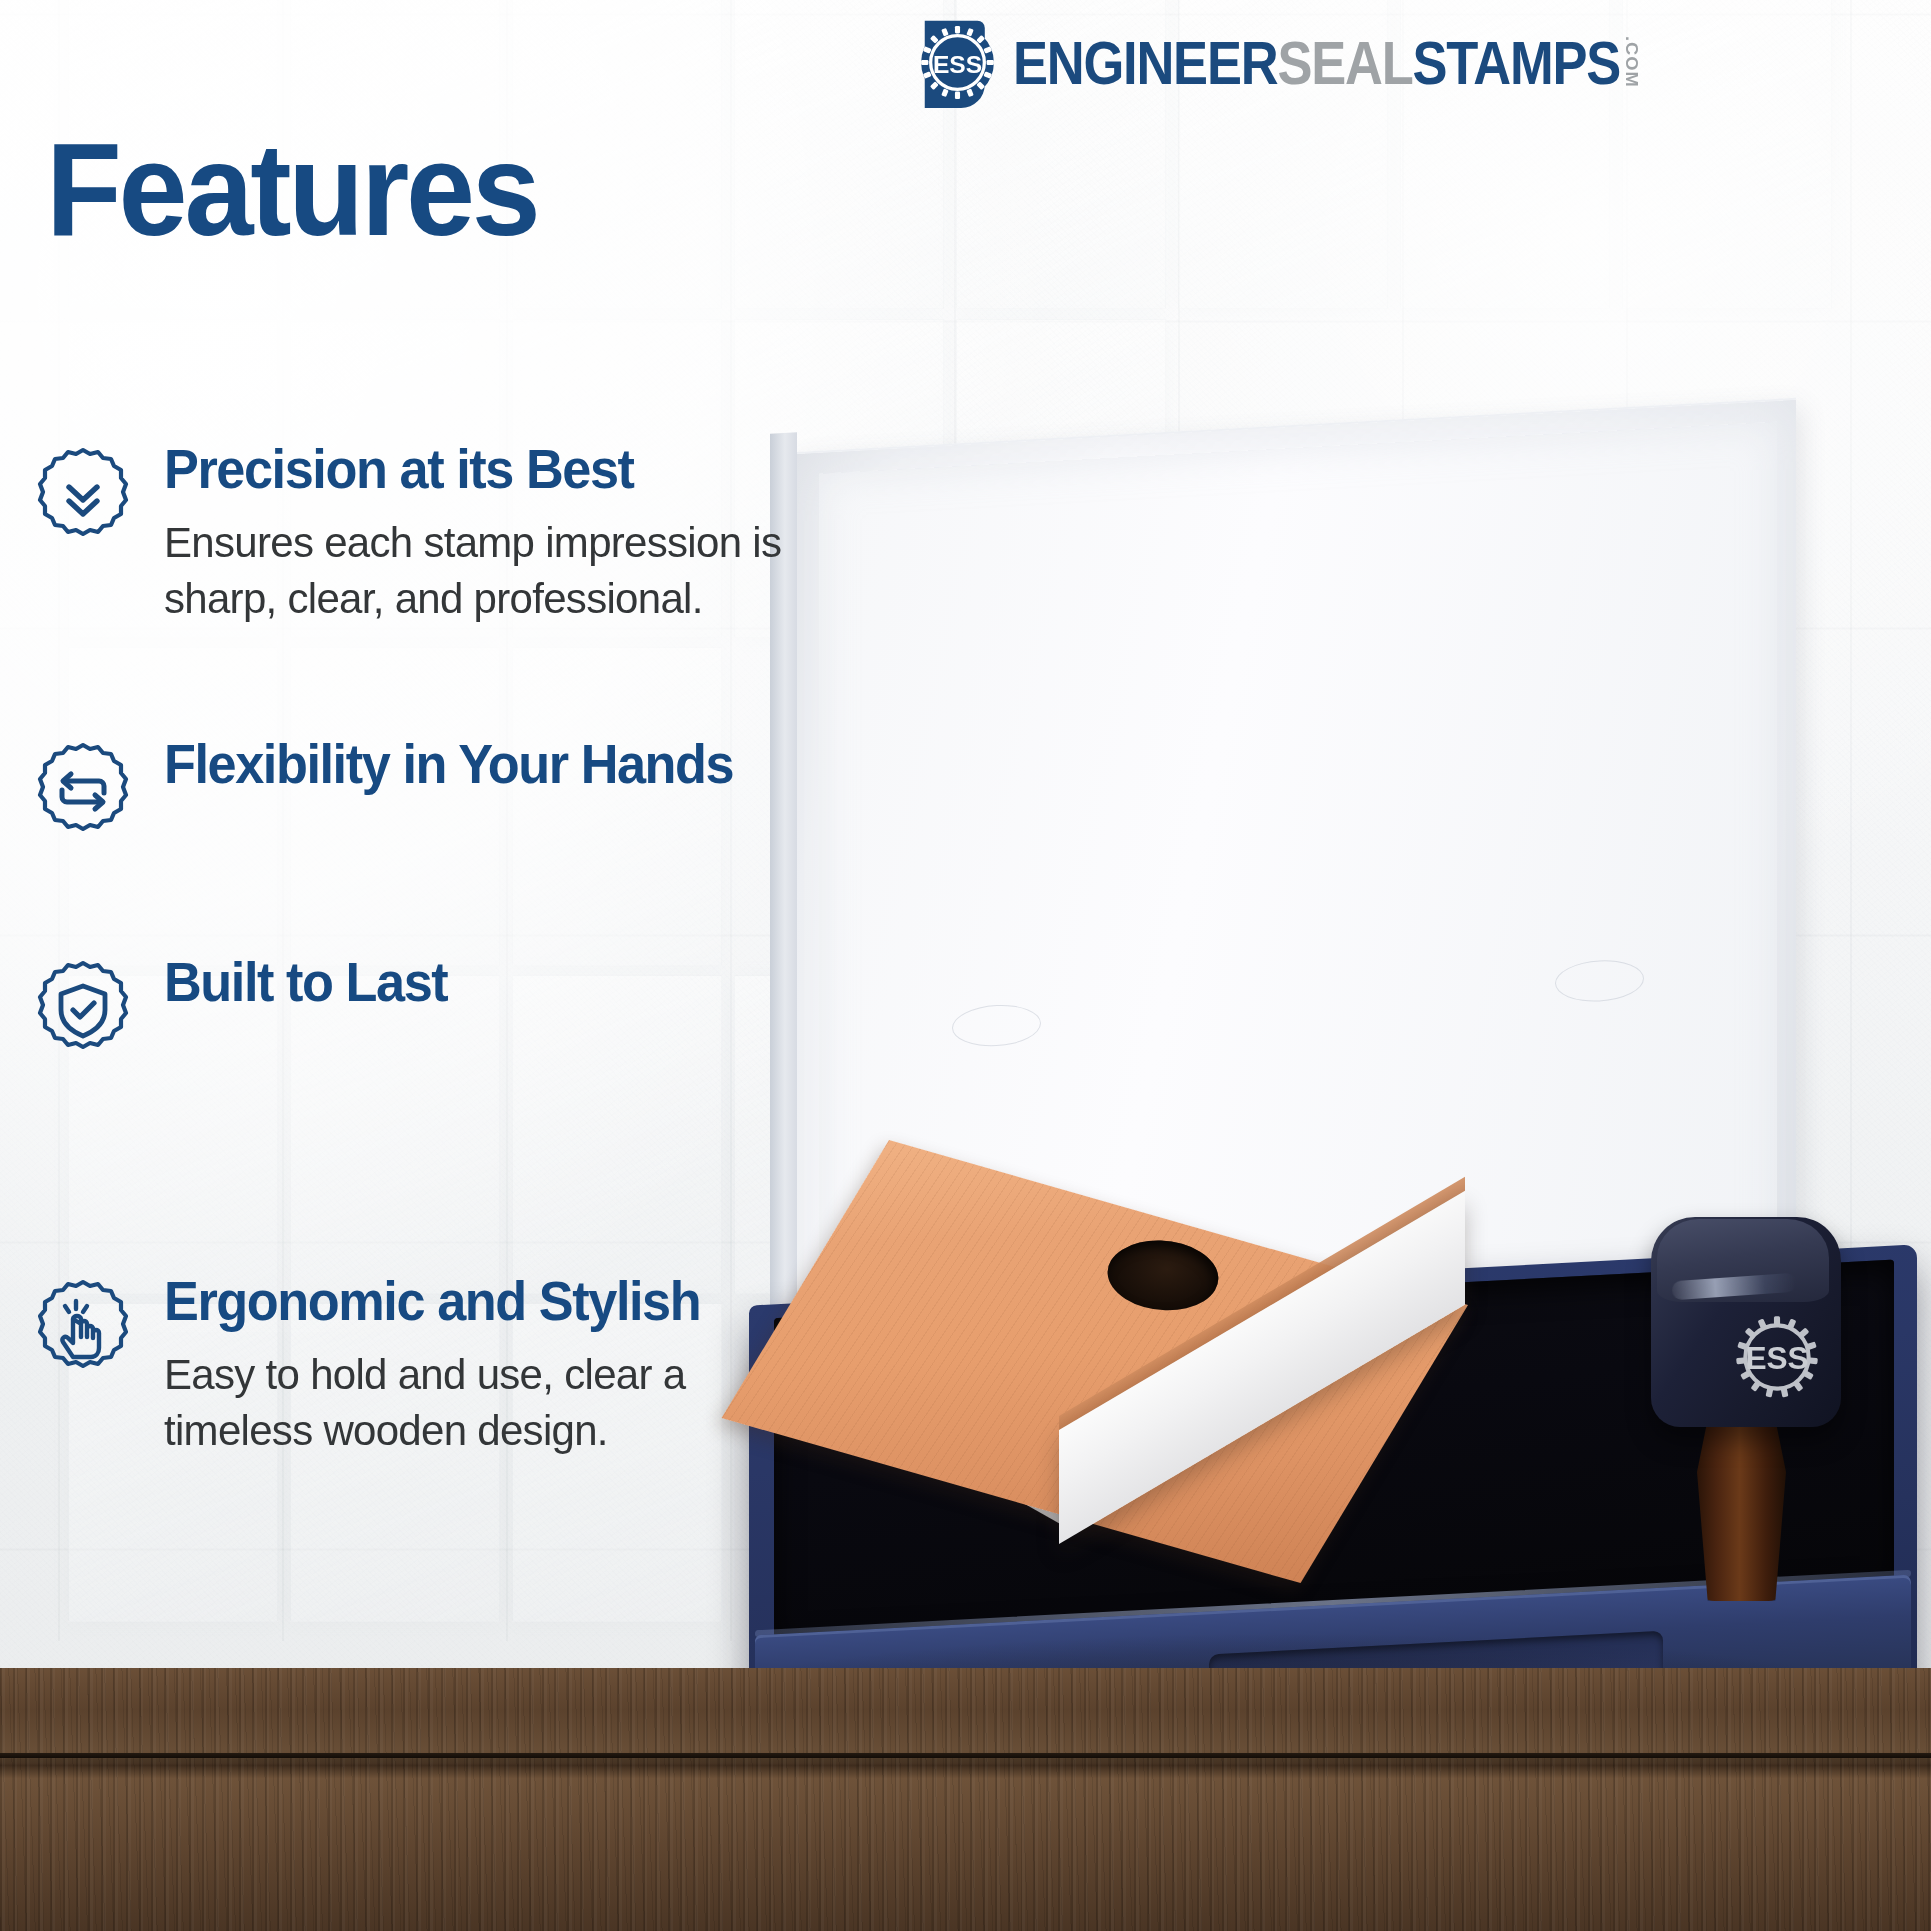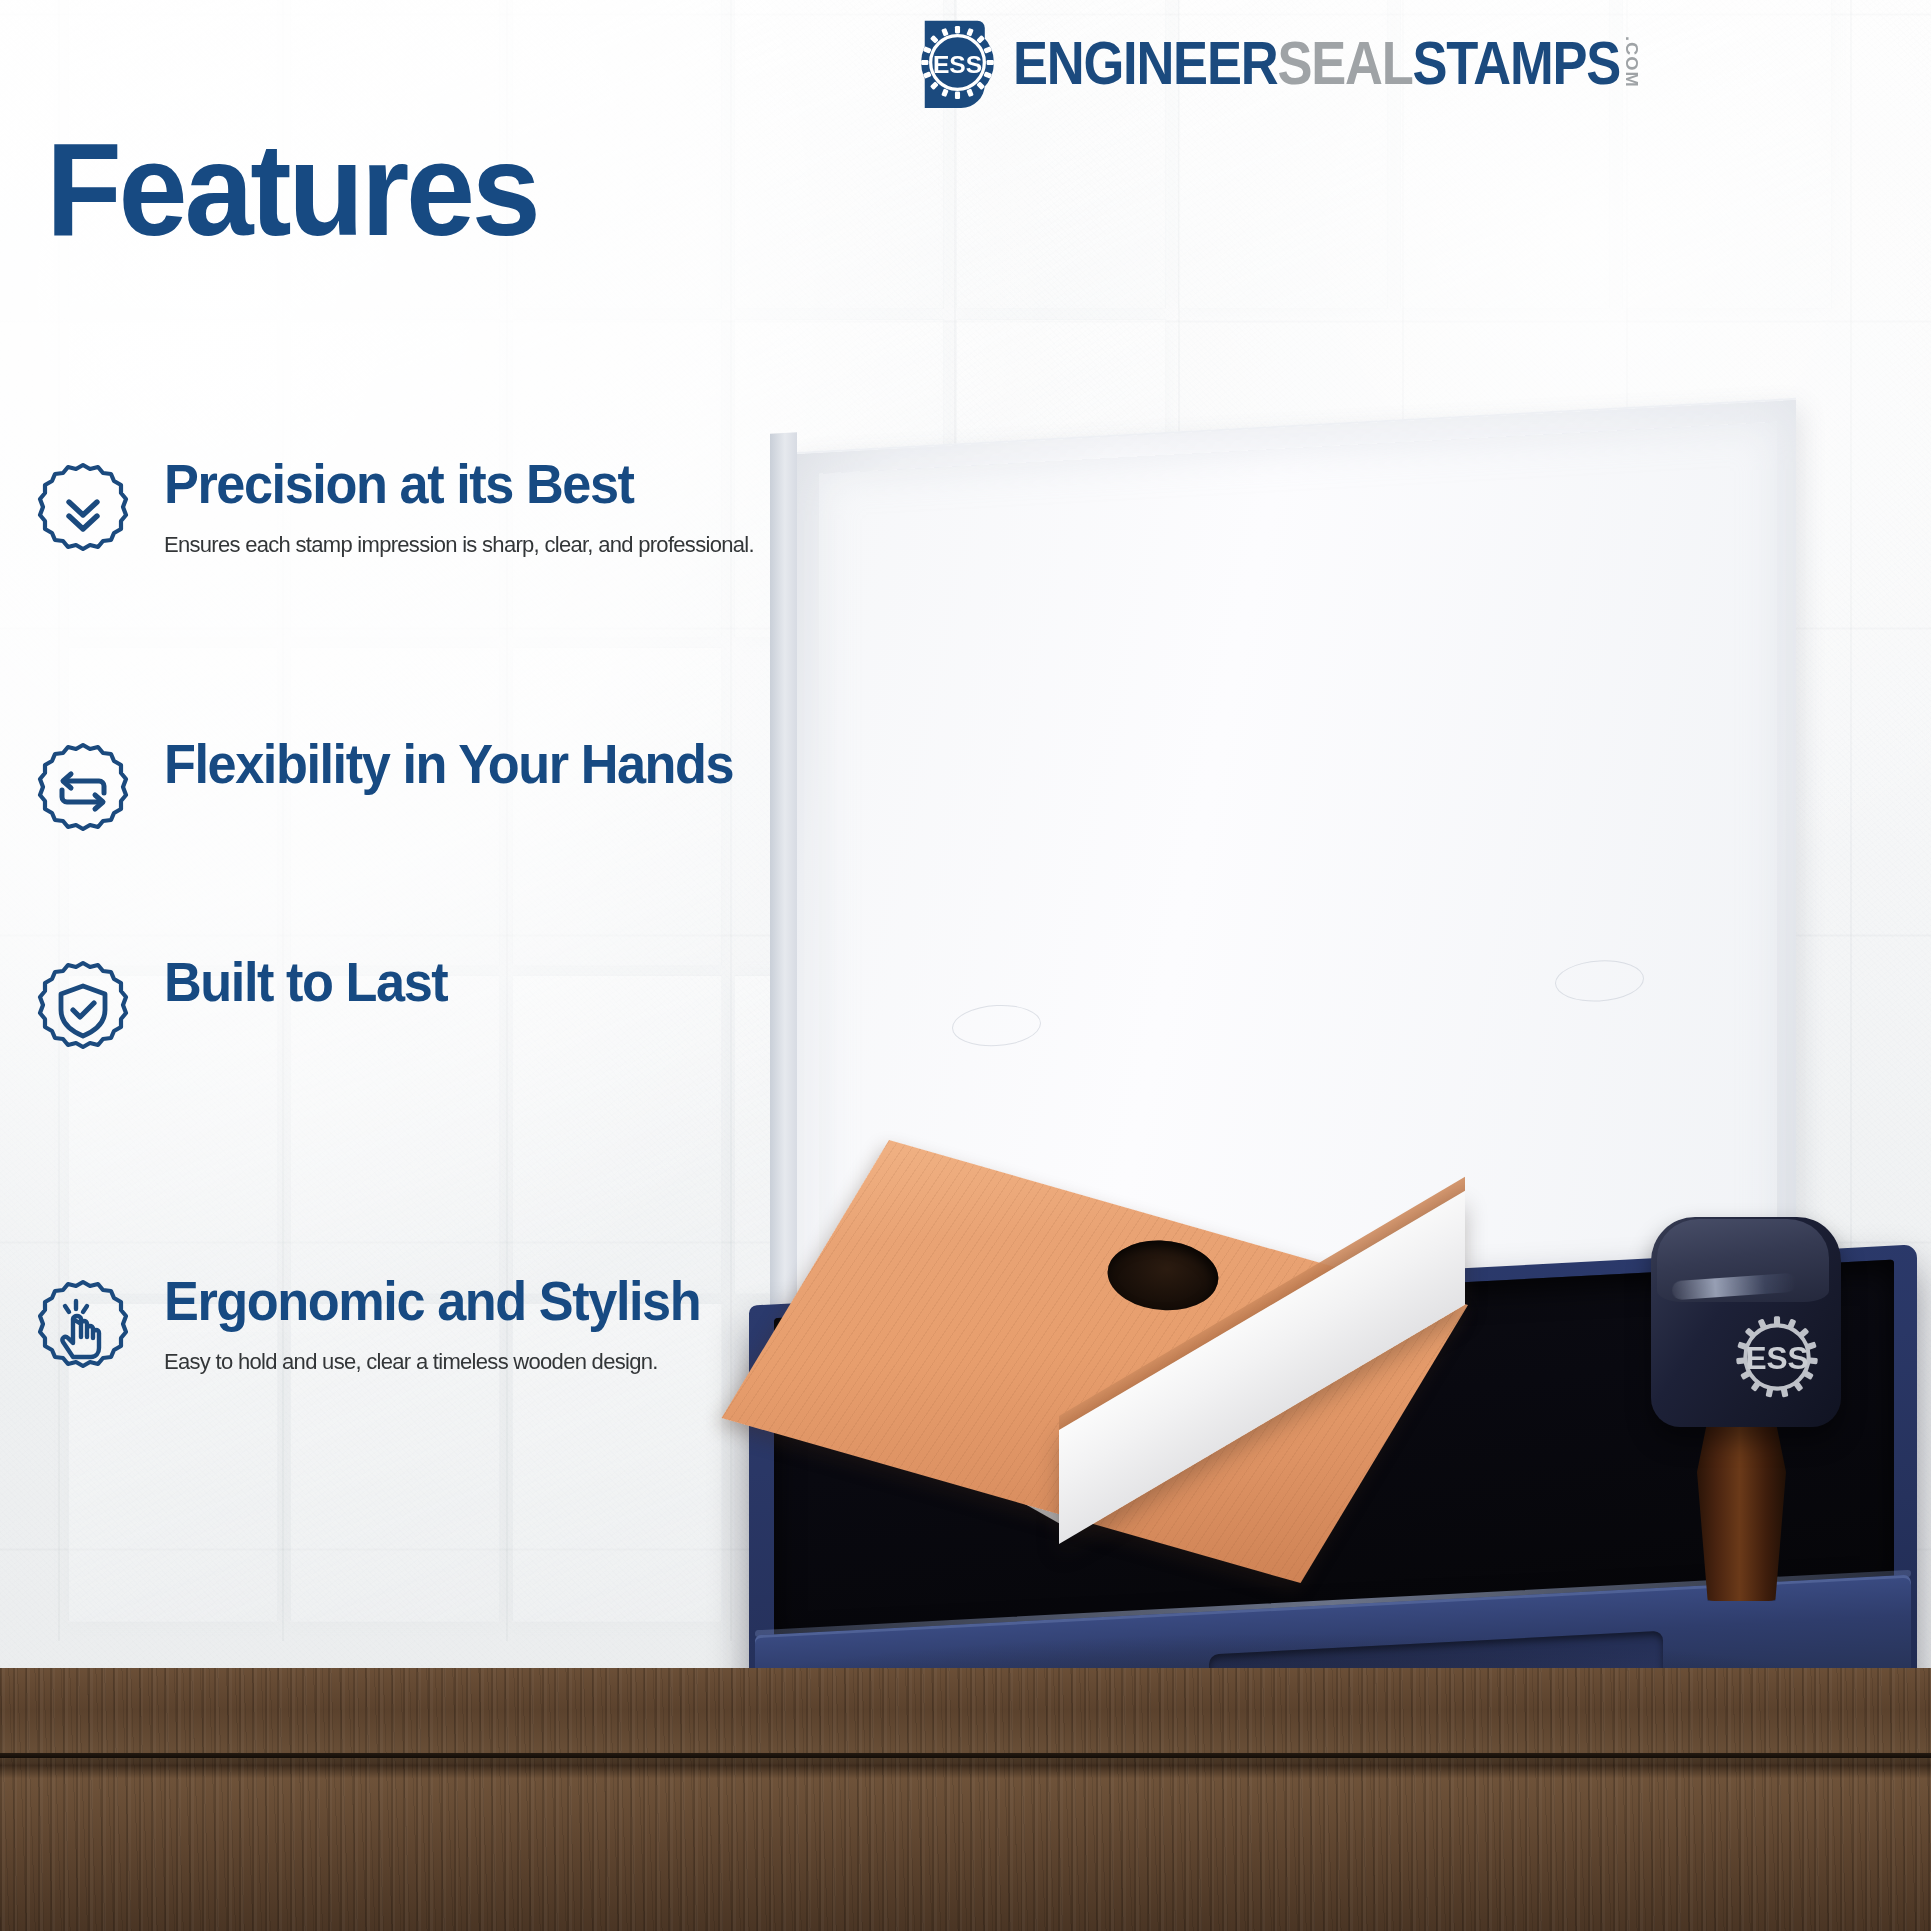--- a/index.html
+++ b/index.html
@@ -117,21 +117,21 @@
   .feature .badge { position:absolute; left:0; top:3.9px; width:100px; height:100px; }
   .feature .ftitle {
     margin-left:131px;
     font-size:55px; font-weight:700; letter-spacing:-1.5px; line-height:1.02;
     color:#174a82; font-stretch:condensed;
     transform:scaleX(.95); transform-origin:left center;
     white-space:nowrap;
   }
   .feature .fbody {
     margin-left:131px; margin-top:18.3px;
-    font-size:22px; font-weight:400; line-height:1.33; letter-spacing:-0.7px;
+    font-size:42px; font-weight:400; line-height:1.33; letter-spacing:-0.7px;
     color:#333638; max-width:676px;
   }
 
   
   .photo { position:absolute; left:710px; top:406px; width:1246px; height:1352px; }
 
   
   .lid {
     position:absolute; left:82px; top:19.3px; width:1004px; height:970px;
     background:linear-gradient(104deg,#e8eaee 0%,#f4f5f8 9%,#fbfbfd 26%,#f6f7fa 62%,#eceef2 88%,#dfe2e8 100%);
@@ -401,21 +401,21 @@
     <div class="logo-word">
       <span class="w-engineer">ENGINEER</span>
       <span class="w-seal">SEAL</span>
       <span class="w-stamps">STAMPS</span>
       <span class="w-dotcom">.COM</span>
     </div>
   </div>
 
   <div class="features">
 
-    <div class="feature" style="top:456px;">
+    <div class="feature" style="top:441px;">
       <div class="badge">
         <svg class="badge-svg" viewBox="0 0 100 100">
           <path d="M50 5 L57 9 L65 7 L70 13 L78 14 L81 21 L88 25 L88 33 L93 39 L90 47 L93 55 L88 61 L88 69 L81 73 L78 80 L70 81 L65 87 L57 85 L50 89 L43 85 L35 87 L30 81 L22 80 L19 73 L12 69 L12 61 L7 55 L10 47 L7 39 L12 33 L12 25 L19 21 L22 14 L30 13 L35 7 L43 9 Z" fill="none" stroke="#1b4a7e" stroke-width="4.2" stroke-linejoin="round"></path>
           <polyline points="36,42 50,55 64,42" fill="none" stroke="#1b4a7e" stroke-width="5.4" stroke-linecap="round" stroke-linejoin="round"></polyline>
           <polyline points="36,56 50,69 64,56" fill="none" stroke="#1b4a7e" stroke-width="5.4" stroke-linecap="round" stroke-linejoin="round"></polyline>
         </svg>
       </div>
       <div class="ftitle">Precision at its Best</div>
       <div class="fbody">Ensures each stamp impression is sharp, clear, and professional.</div>
     </div>

